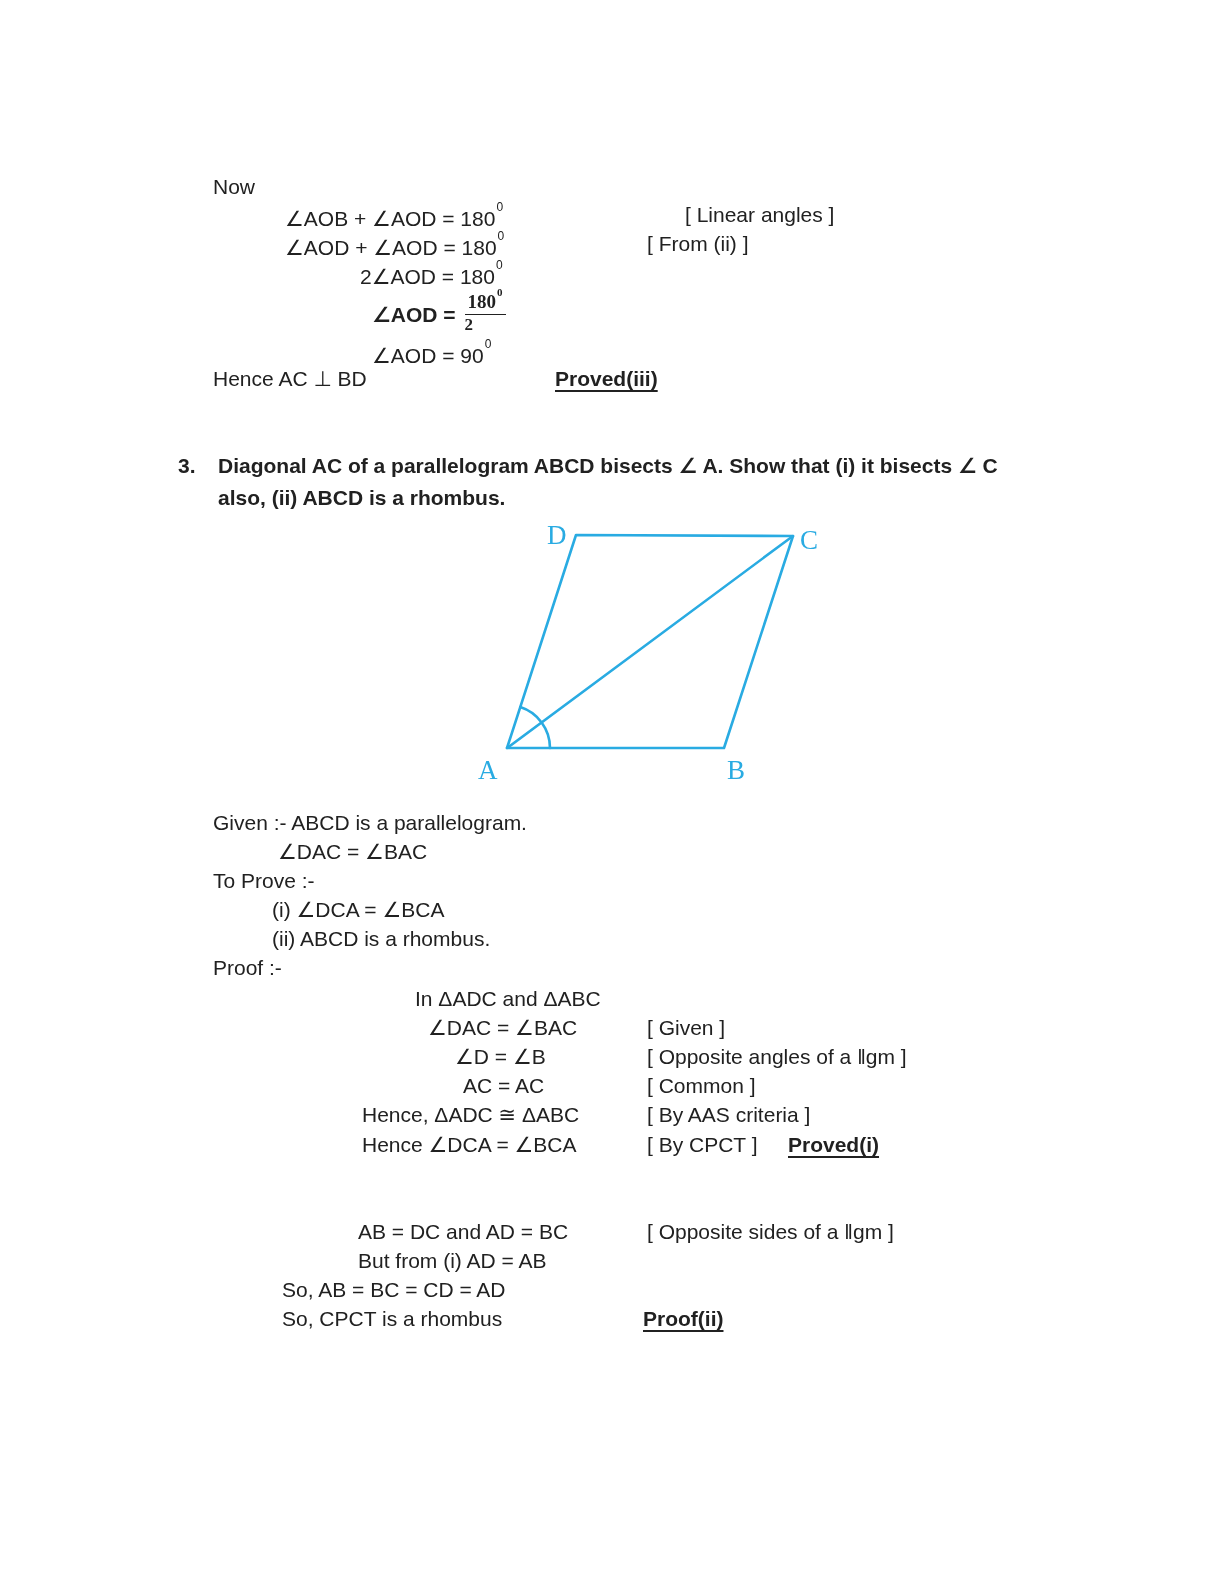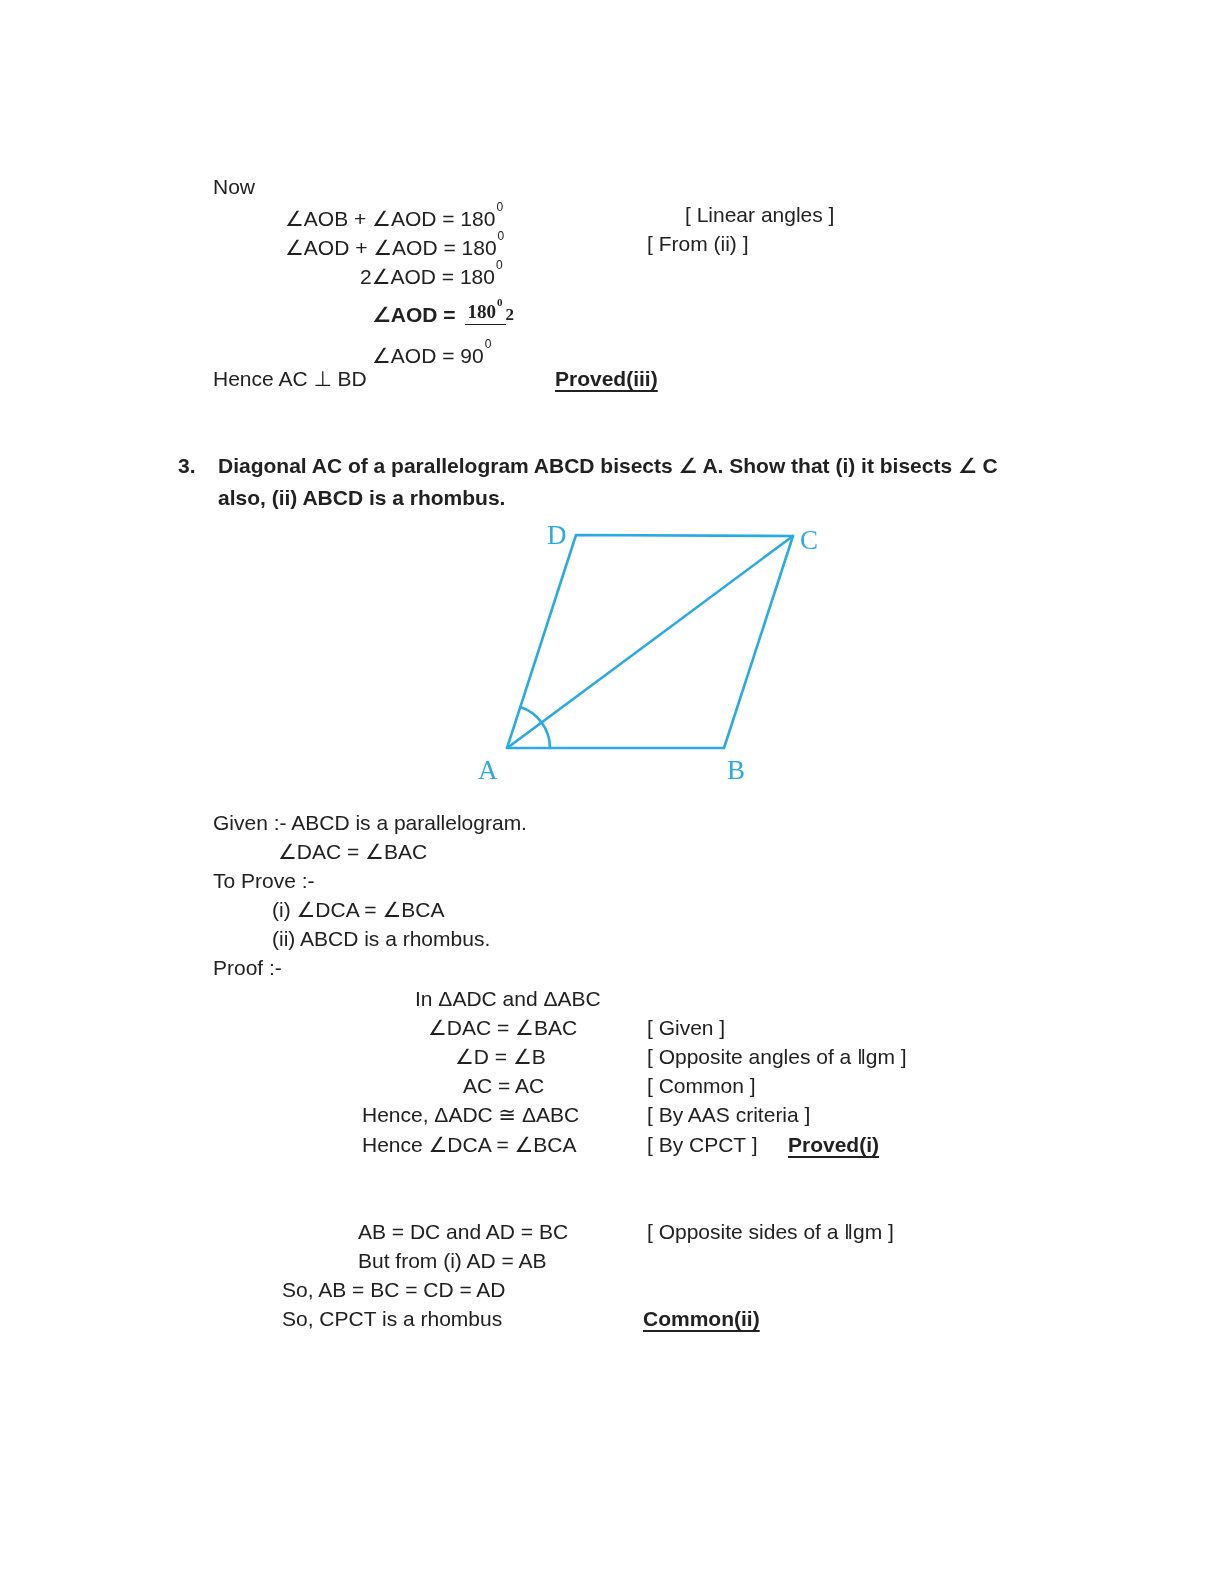--- a/index.html
+++ b/index.html
@@ -20,21 +20,21 @@
     text-decoration:underline;
     text-decoration-thickness:2px;
     text-underline-offset:4px;
   }
   .q { font-weight:700; height:32px; line-height:32px; }
   sup.sp { font-size:12px; position:relative; top:-7px; margin-left:1px; }
   
   .frow { height:52px;font-weight:bold; }
   .frow .eq { display:flex; align-items:center; height:52px; gap:9px; }
   .frac {
-    display:inline-flex; align-items:flex-end;
+    display:inline-flex; flex-direction:column; align-items:flex-start;
     font-family:"Liberation Serif","DejaVu Serif",serif;
     line-height:1.1; transform:translateY(-1px);
   }
   .fnum { font-size:19px; border-bottom:1.7px solid #212121; padding:0 3px 1px 3px; }
   .fden { font-size:17px; padding-top:1px; }
   sup.sp2 { font-size:11px; position:relative; top:-5px; margin-left:1px; }
   
   .diagram { position:absolute; left:440px; top:505px; }
   .diagram text { font-family:"Liberation Serif","DejaVu Serif",serif; font-size:27px; }
   .diagram .stroke { fill:none; stroke-width:2.6; stroke-linejoin:round; stroke-linecap:round; }
@@ -148,16 +148,16 @@
     <span class="note" style="left:647px">[ Opposite sides of a ‖gm ]</span>
   </div>
   <div class="row" style="top:1246px">
     <span class="eq" style="left:358px">But from (i) AD = AB</span>
   </div>
   <div class="row" style="top:1275px">
     <span class="eq" style="left:282px">So, AB = BC = CD = AD</span>
   </div>
   <div class="row" style="top:1304px">
     <span class="eq" style="left:282px">So, CPCT is a rhombus</span>
-    <span class="pv" style="left:643px">Common(ii)</span>
+    <span class="pv" style="left:643px">Proof(ii)</span>
   </div>
 
 </div>
 
 </body></html>

